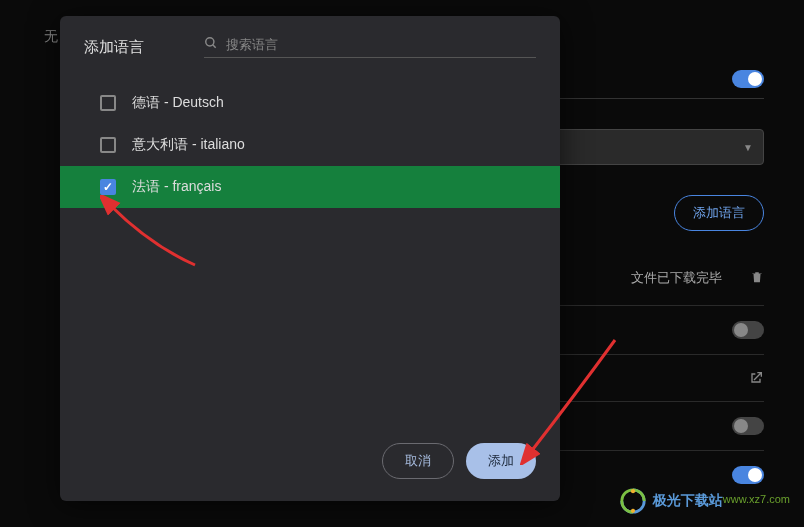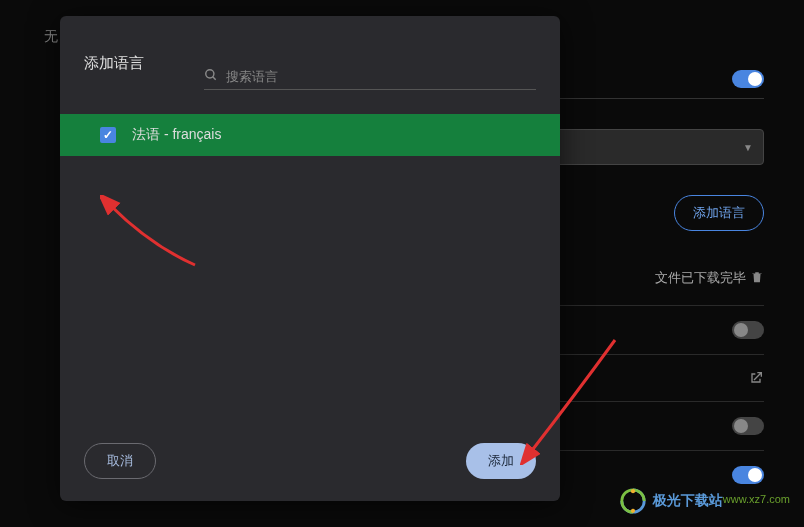--- a/index.html
+++ b/index.html
@@ -97,21 +97,21 @@
       font-size: 13px;
       background: transparent;
       cursor: pointer;
     }
     .bg-text-row {
       display: flex;
       justify-content: flex-end;
       color: #aaa;
       font-size: 13px;
       padding: 8px 0;
-      gap: 4px;
+      gap: 28px;
     }
     .trash-icon {
       width: 14px;
       height: 16px;
       fill: #888;
     }
     .open-icon {
       width: 16px;
       height: 16px;
       fill: #888;
@@ -149,21 +149,20 @@
       font-weight: 400;
       white-space: nowrap;
     }
     .search-container {
       flex: 1;
       display: flex;
       align-items: center;
       border-bottom: 1px solid #555;
       padding-bottom: 4px;
       gap: 8px;
-      margin-top: 32px;
     }
     .search-icon {
       color: #888;
       font-size: 12px;
     }
     .search-input {
       flex: 1;
       background: transparent;
       border: none;
       outline: none;
@@ -208,21 +207,21 @@
       font-size: 12px;
       font-weight: bold;
     }
     .language-label {
       color: #ddd;
       font-size: 14px;
     }
     
     .modal-footer {
       display: flex;
-      justify-content: space-between;
+      justify-content: flex-end;
       gap: 12px;
       padding: 16px 24px 22px 24px;
     }
     .btn-cancel {
       padding: 8px 22px;
       border: 1px solid #6a6a70;
       border-radius: 18px;
       background: transparent;
       color: #a8bde0;
       font-size: 13px;
@@ -327,20 +326,28 @@
         <svg width="14" height="14" viewBox="0 0 24 24" fill="none" stroke="#888" stroke-width="2.5">
           <circle cx="10" cy="10" r="7"></circle>
           <line x1="20" y1="20" x2="15" y2="15"></line>
         </svg>
       </span>
       <input class="search-input" type="text" placeholder="搜索语言" style="">
     </div>
   </div>
 
   <div class="language-list">
+    <div class="language-item">
+      <div class="checkbox"></div>
+      <span class="language-label">德语 - Deutsch</span>
+    </div>
+    <div class="language-item">
+      <div class="checkbox"></div>
+      <span class="language-label">意大利语 - italiano</span>
+    </div>
     <div class="language-item selected">
       <div class="checkbox checked"></div>
       <span class="language-label">法语 - français</span>
     </div>
   </div>
 
   <div class="modal-footer">
     <button class="btn-cancel">取消</button>
     <button class="btn-add">添加</button>
   </div>

